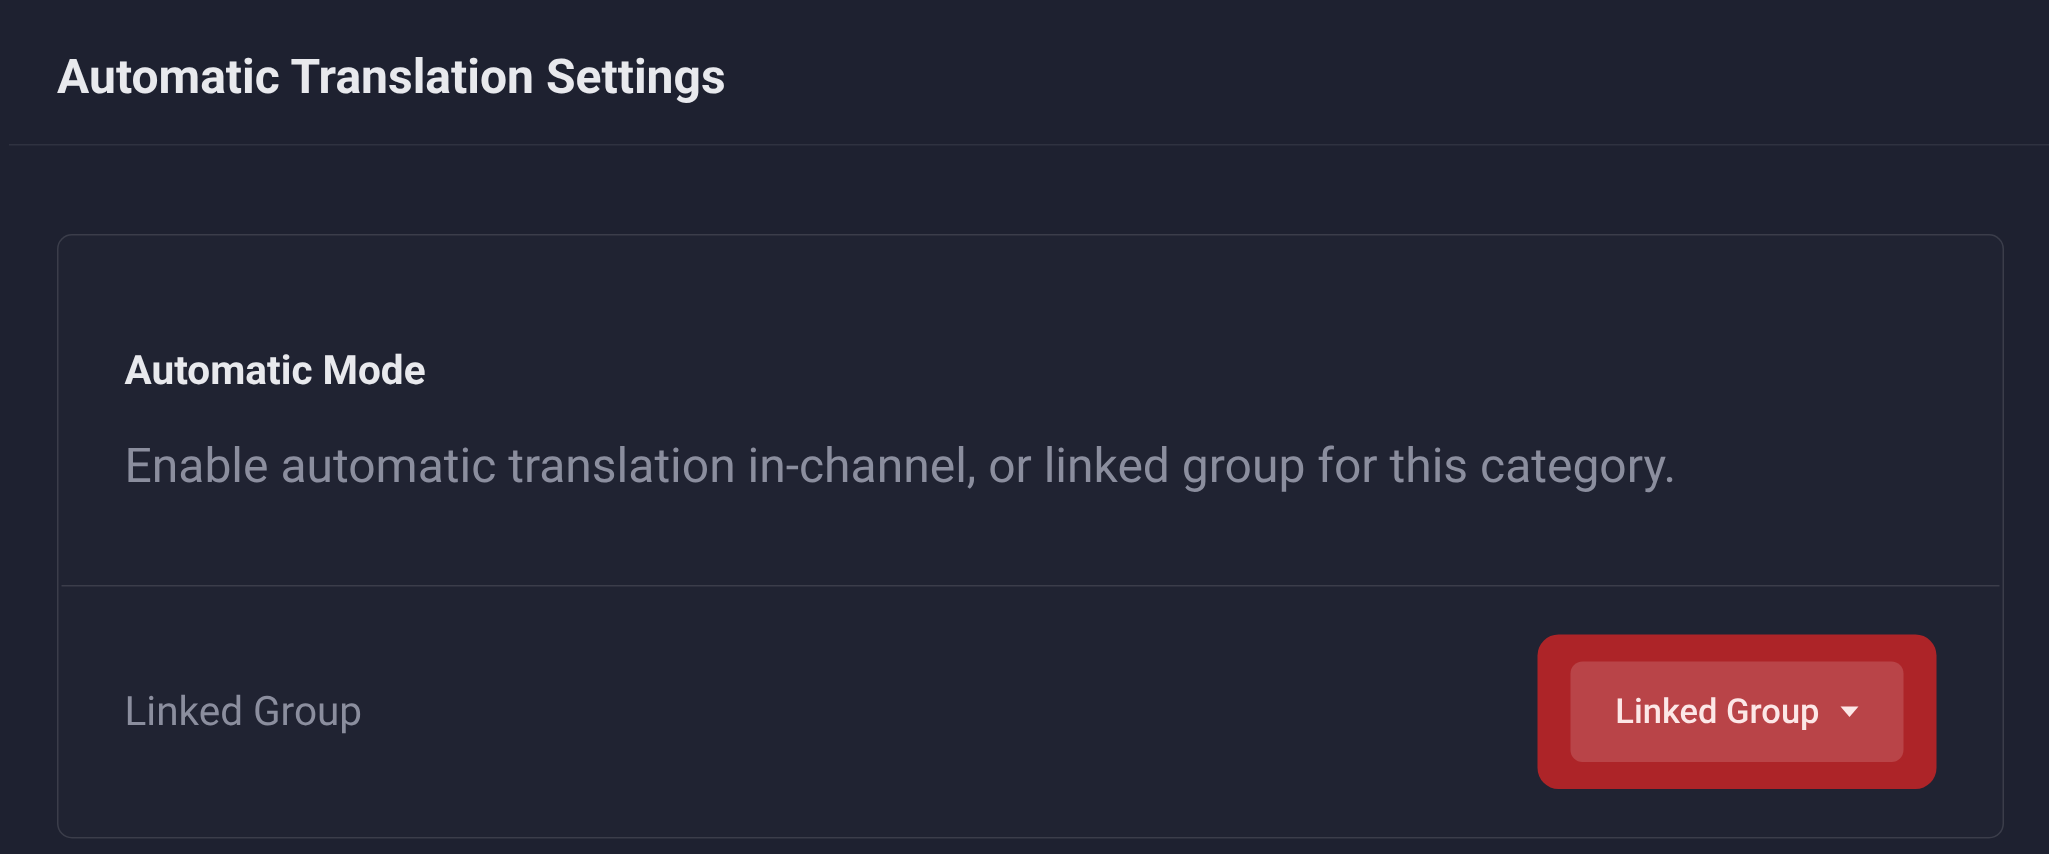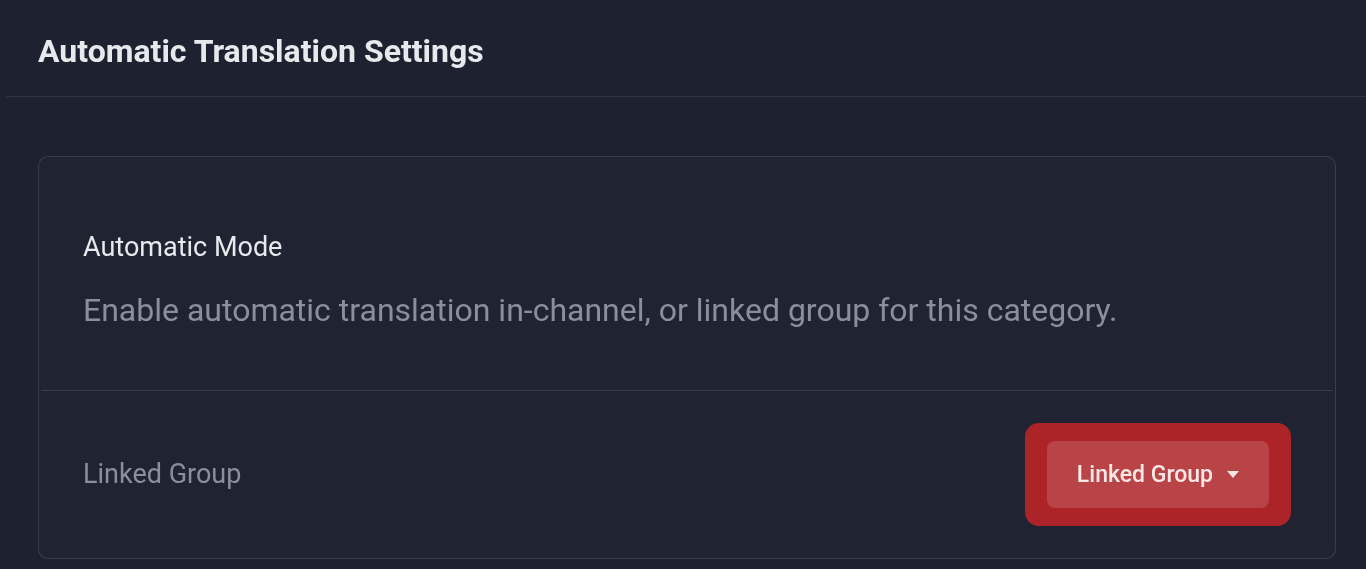--- a/index.html
+++ b/index.html
@@ -31,21 +31,21 @@
       border: 1px solid rgba(255, 255, 255, 0.12);
       border-radius: 10px;
       background-color: rgba(255, 255, 255, 0.01);
     }
     .card-body {
       padding: 70px 40px 55px 40px;
       border-bottom: 1px solid rgba(255, 255, 255, 0.12);
     }
     .section-title {
       font-size: 27px;
-      font-weight: 400;
+      font-weight: 700;
       color: #e8e9ed;
       margin-bottom: 25px;
     }
     .section-description {
       font-size: 32px;
       color: #8b8e9e;
       line-height: 1.4;
     }
     .card-footer {
       display: flex;

